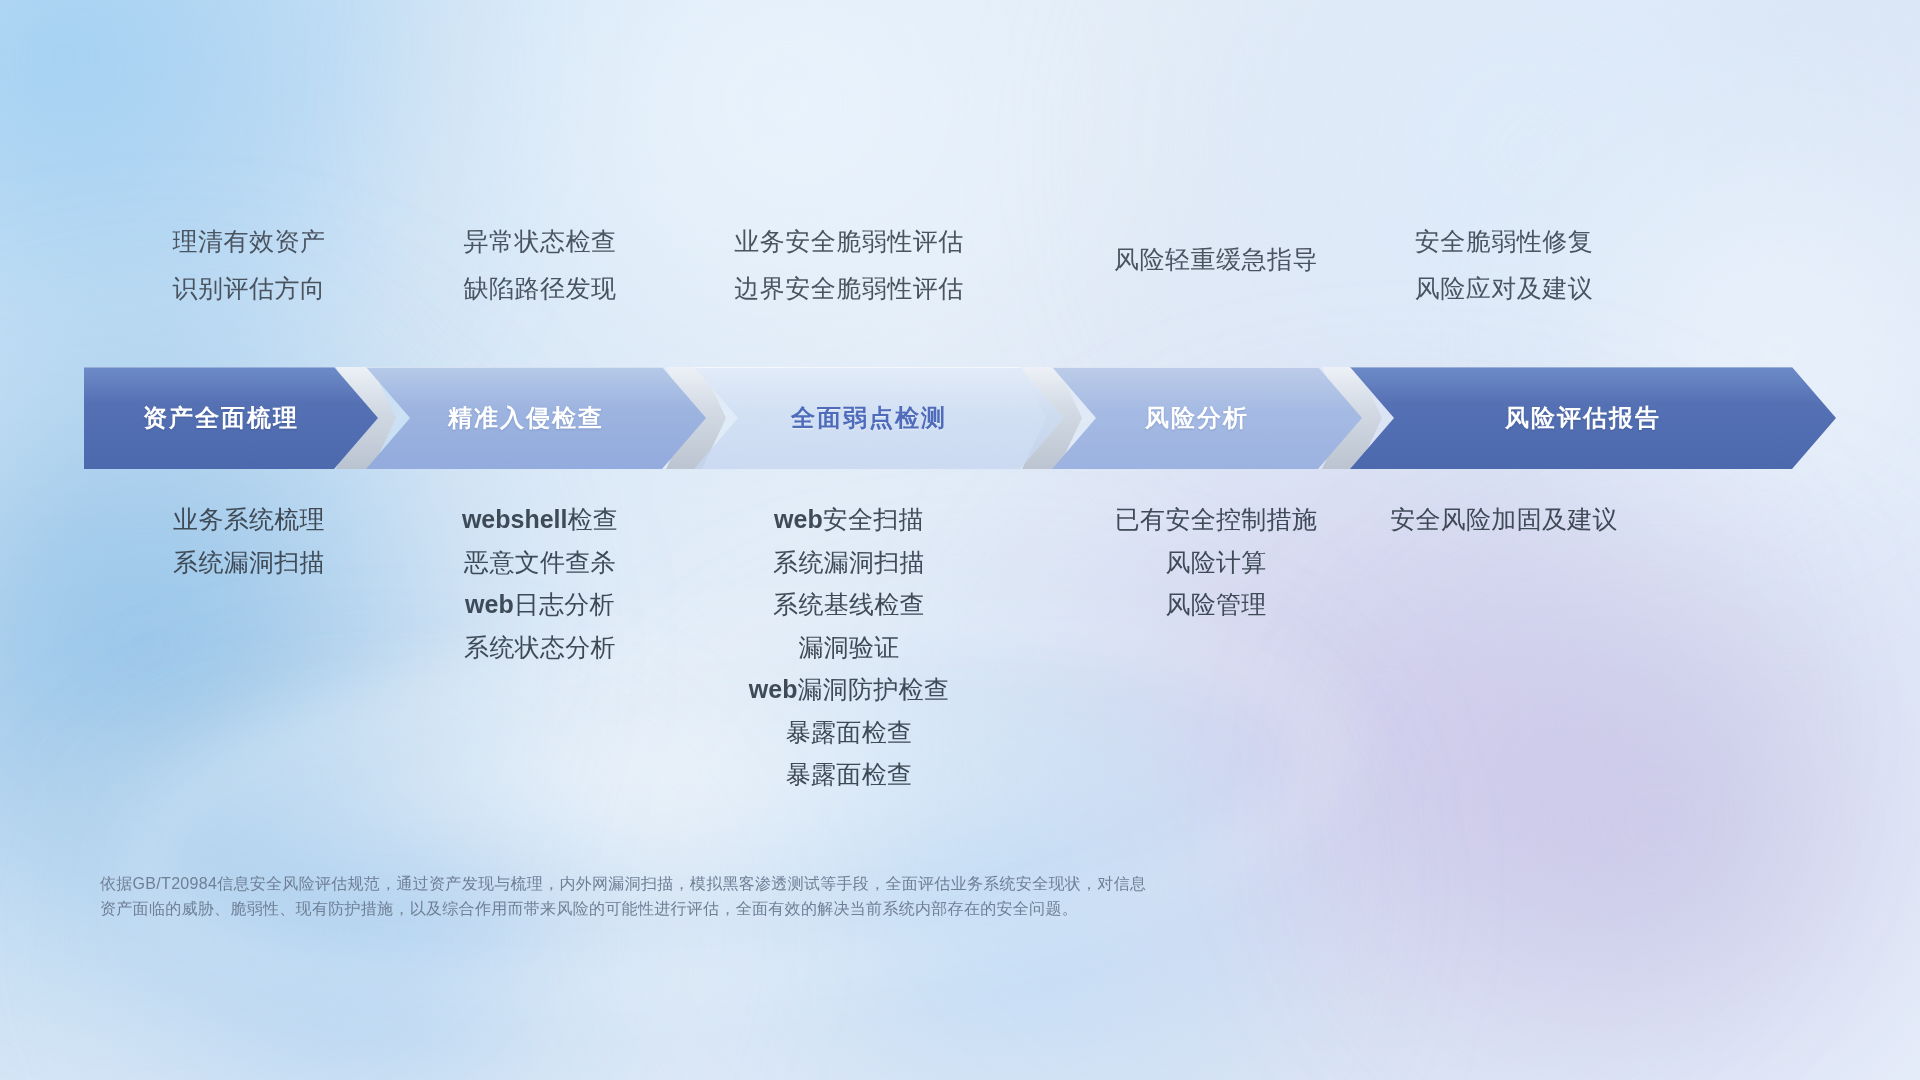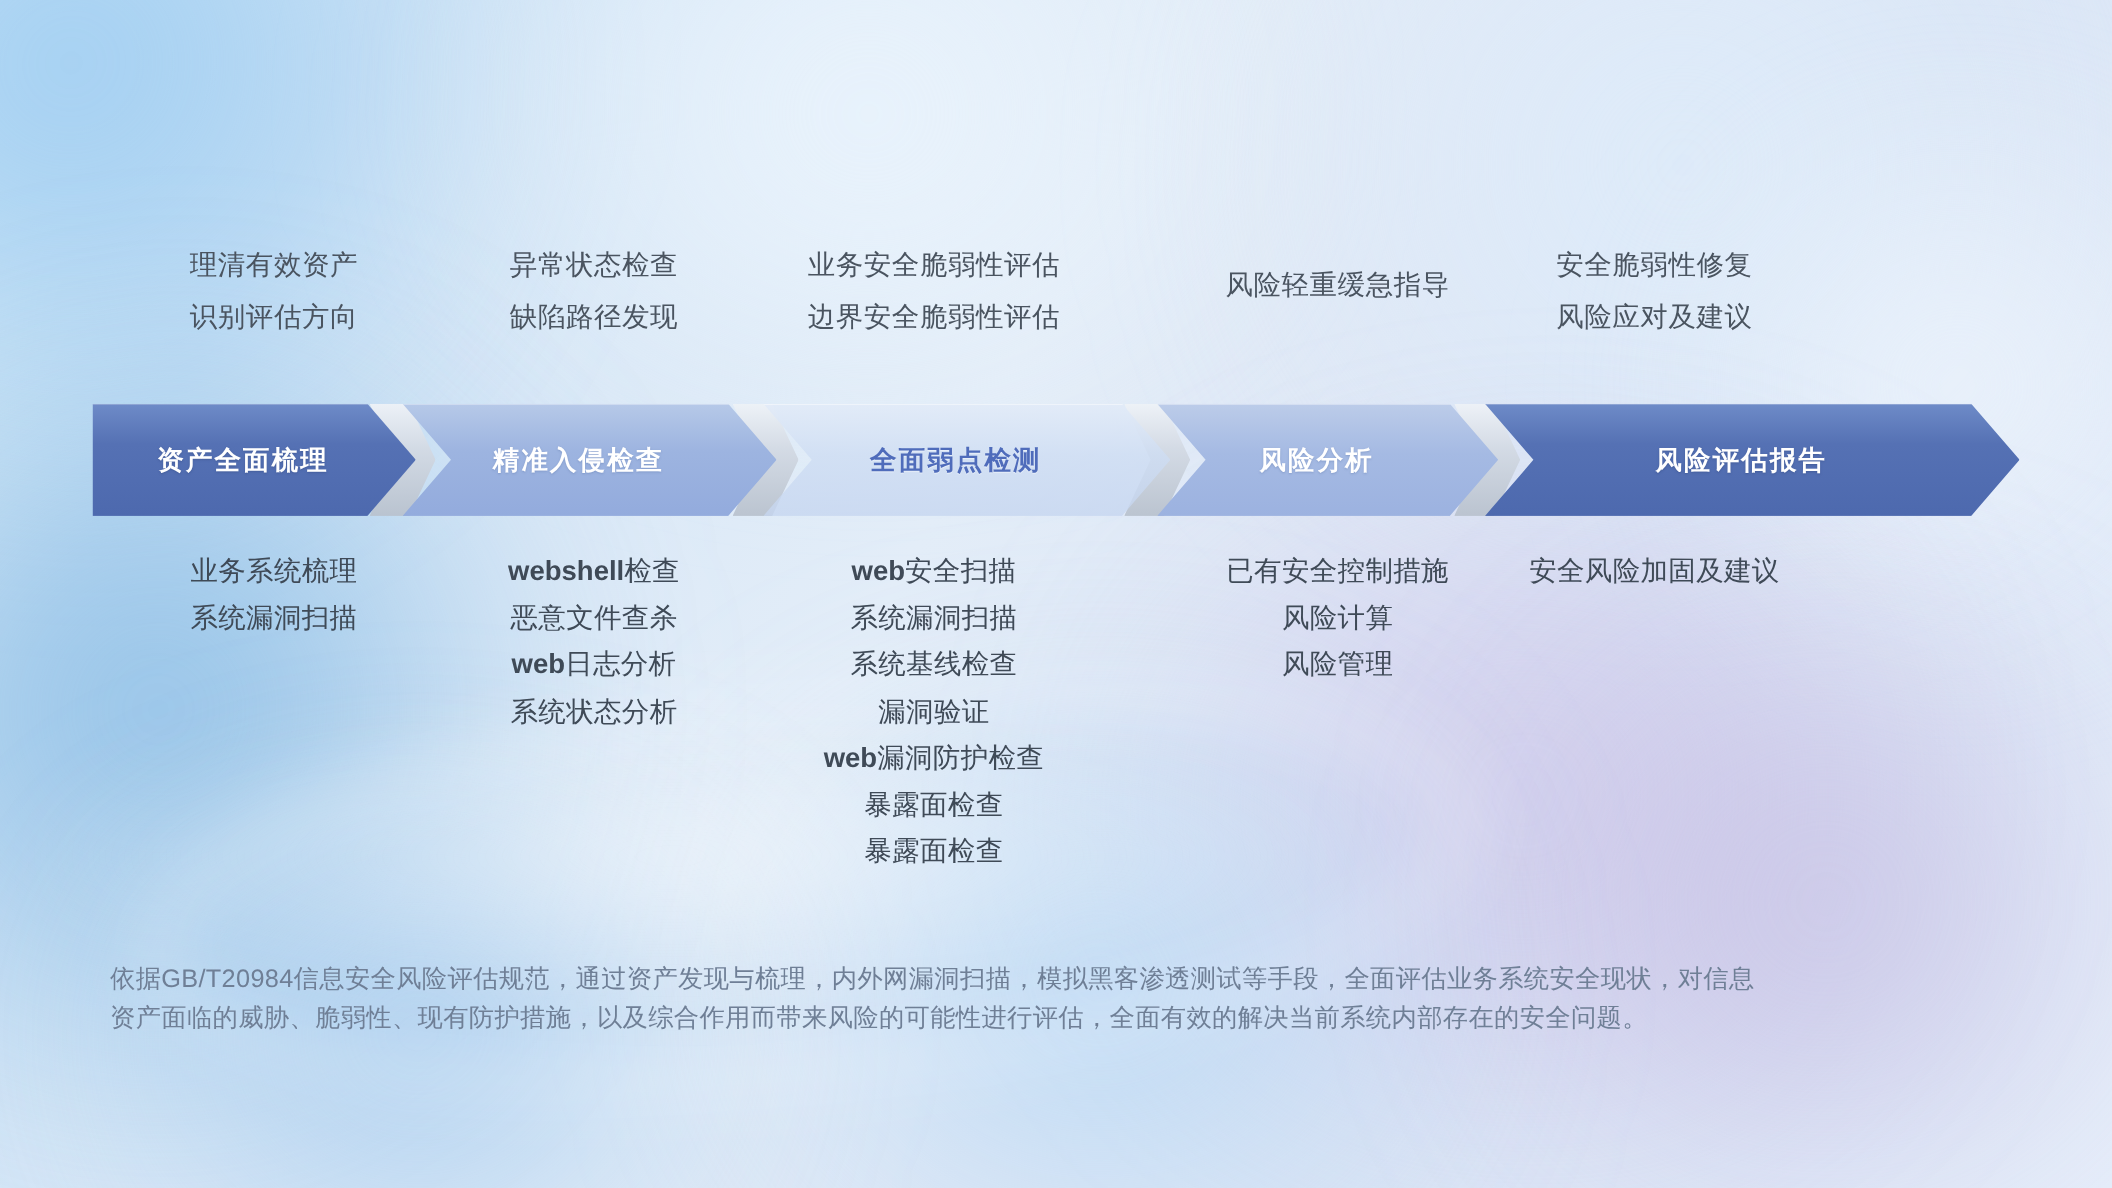--- a/index.html
+++ b/index.html
@@ -152,21 +152,21 @@
     opacity:.95;
   }
   .s0{left:252px;}
   .s1{left:582px;}
   .s2{left:938px;}
   .s3{left:1238px;}
 
   
   .footer{
     position:absolute;left:100px;top:872px;width:1530px;
-    color:#6f7f96;font-size:23px;line-height:1.55;letter-spacing:.3px;
+    color:#6f7f96;font-size:16px;line-height:1.55;letter-spacing:.3px;
     font-weight:400;
   }
   .footer p{margin:0;}
 </style>
 </head>
 <body>
 
 <div class="bg">
   <div class="bg-base"></div>
   <div class="blob b1"></div>

